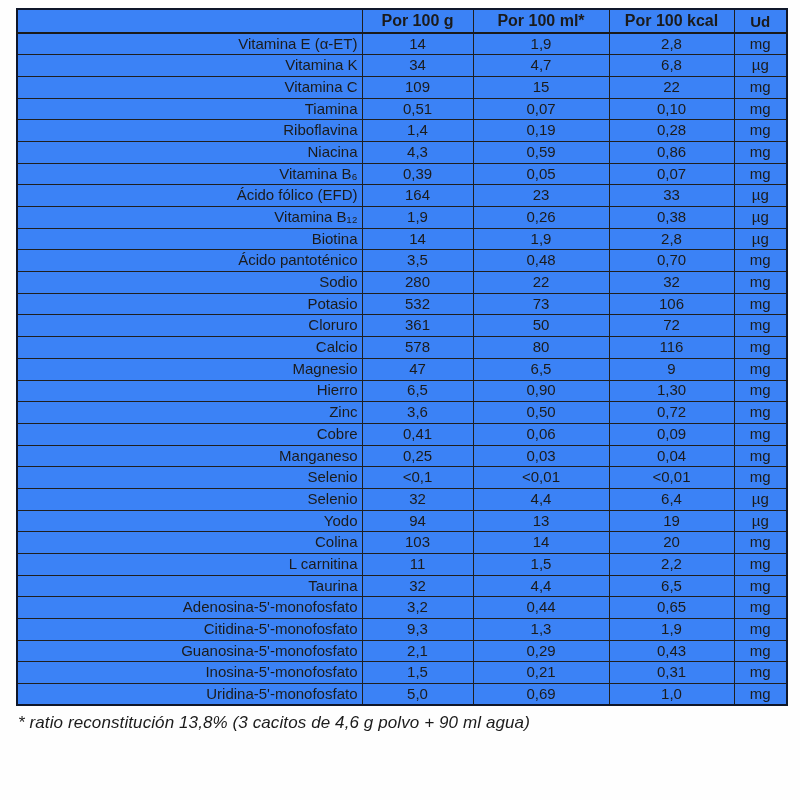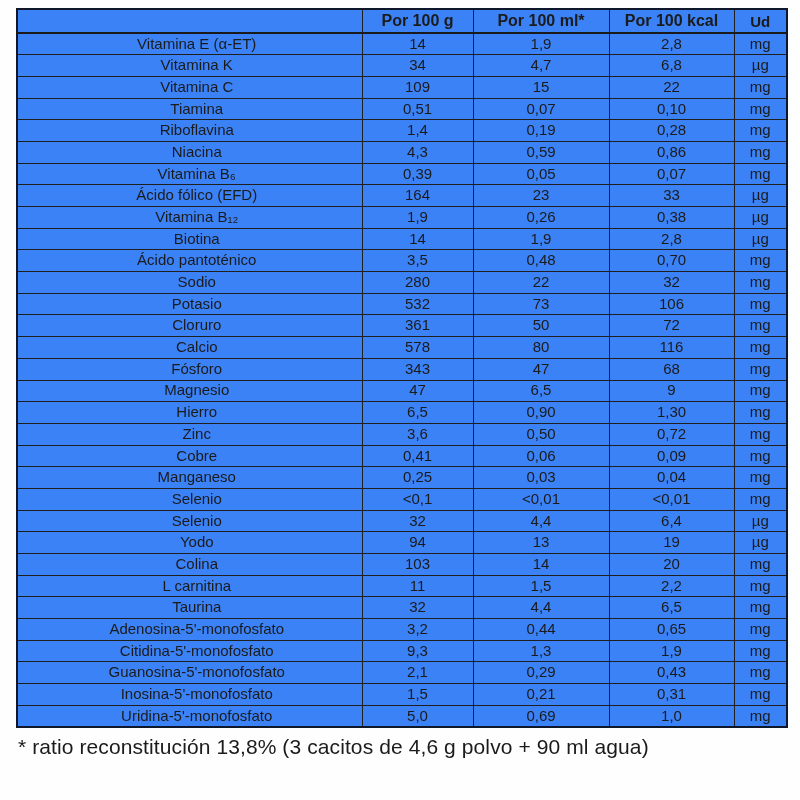--- a/index.html
+++ b/index.html
@@ -46,32 +46,33 @@
     border-bottom: 2px solid #1a1a1a;
   }
   thead th.h-ud { font-size: 15px; }
   tbody td {
     font-size: 15px;
     height: 21.7px;
     padding: 0 4px;
     line-height: 1.25;
   }
   td.label {
-    text-align: center;
+    text-align: right;
     padding-left: 18px;
   }
   td.num {
     text-align: center;
   }
   .footnote {
     margin-top: 7px;
     margin-left: 2px;
-    font-size: 21px;
+    font-size: 17px;
     color: #1b1b1b;
     letter-spacing: 0.1px;
+    font-style: italic;
   }
 </style>
 </head>
 <body>
 
 <div class="page">
   <table class="nutrition">
     <colgroup>
       <col class="c-label">
       <col class="c-g">
@@ -188,27 +189,20 @@
           <td class="num">mg</td>
         </tr>
         <tr>
           <td class="label">Calcio</td>
           <td class="num">578</td>
           <td class="num">80</td>
           <td class="num">116</td>
           <td class="num">mg</td>
         </tr>
         <tr>
-          <td class="label">Fósforo</td>
-          <td class="num">343</td>
-          <td class="num">47</td>
-          <td class="num">68</td>
-          <td class="num">mg</td>
-        </tr>
-        <tr>
           <td class="label">Magnesio</td>
           <td class="num">47</td>
           <td class="num">6,5</td>
           <td class="num">9</td>
           <td class="num">mg</td>
         </tr>
         <tr>
           <td class="label">Hierro</td>
           <td class="num">6,5</td>
           <td class="num">0,90</td>

